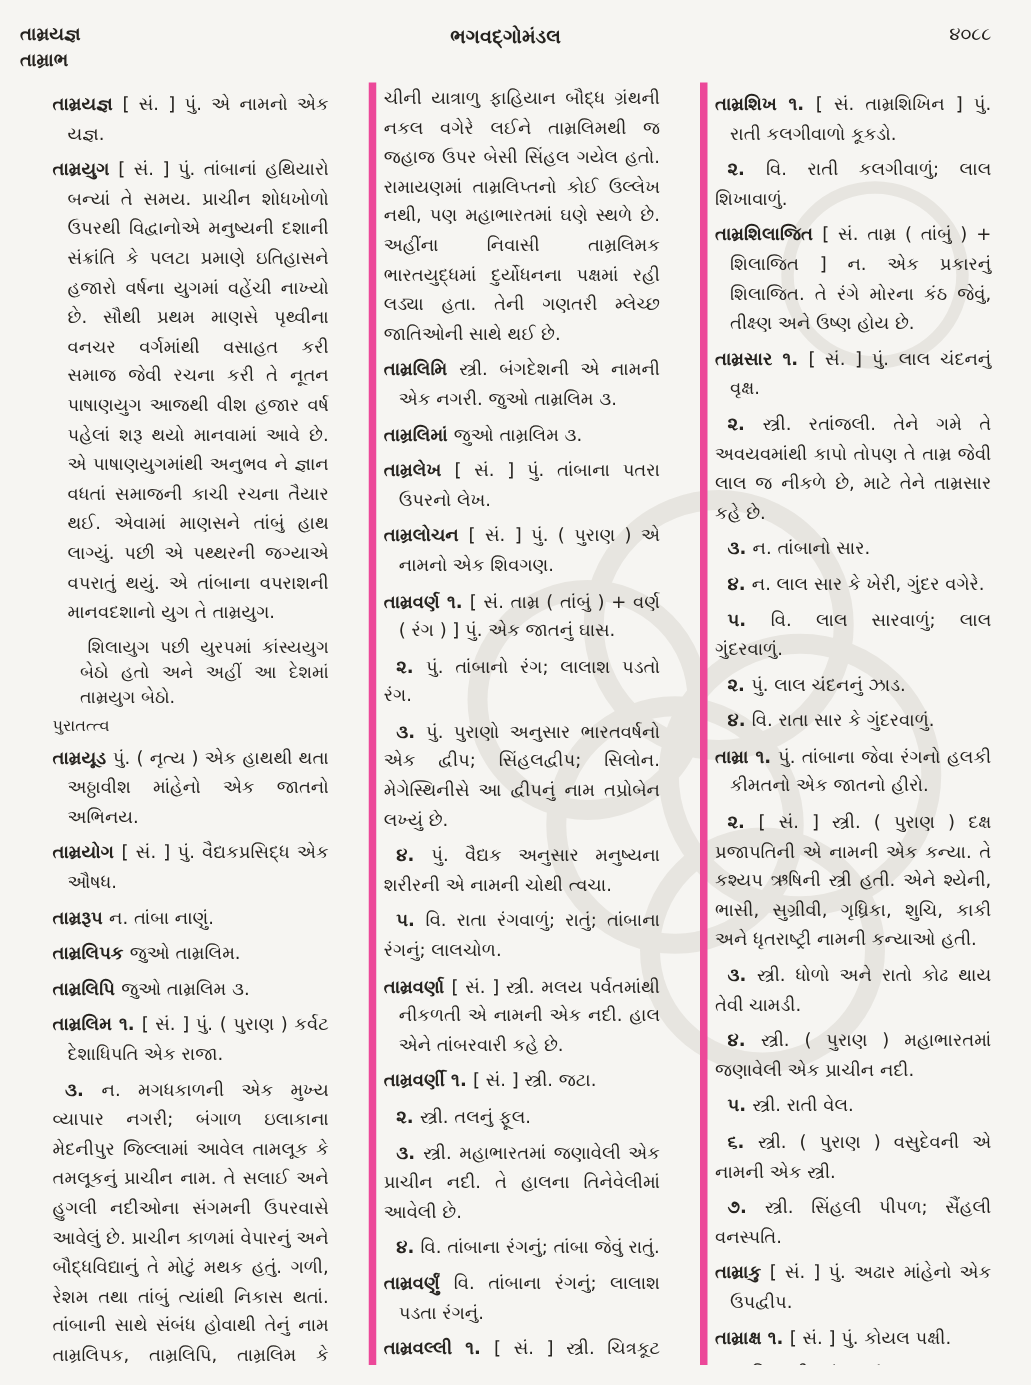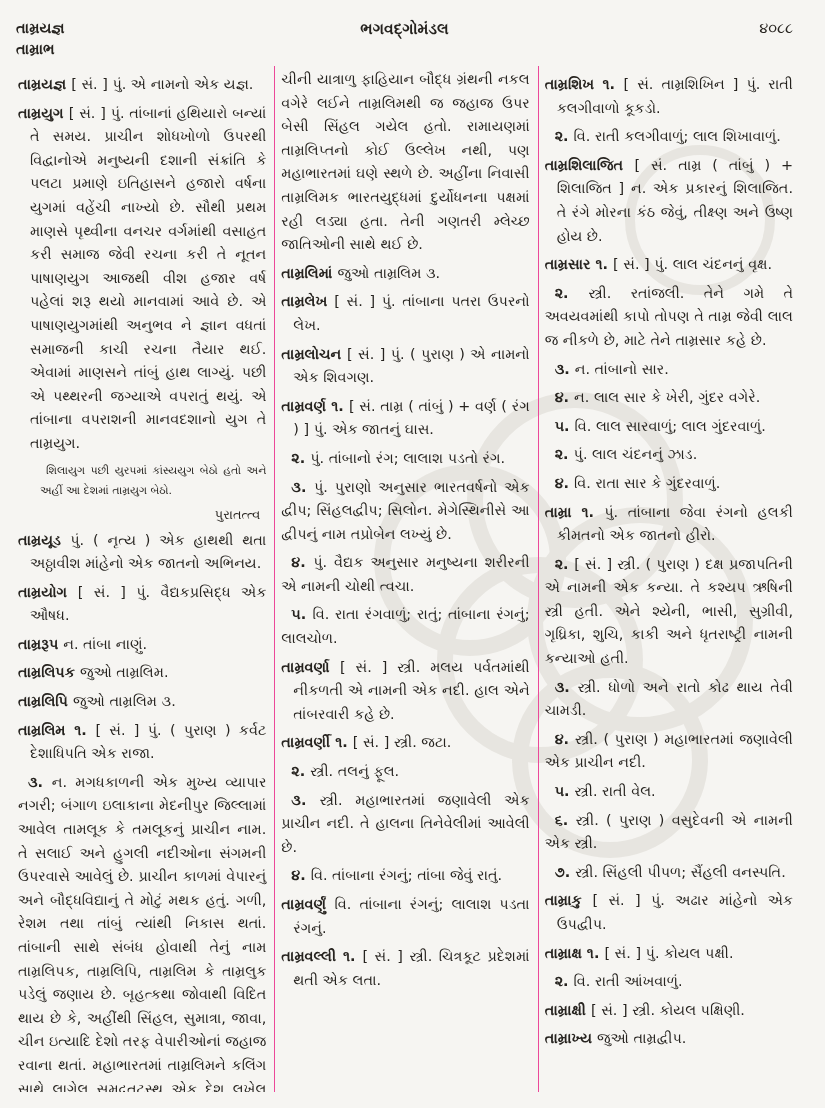--- a/index.html
+++ b/index.html
@@ -45,44 +45,44 @@
     height: 1026px;
     margin-top: 4px;
   }
   .col {
     flex: 1 1 0;
     padding: 2px 8px 0 6px;
     overflow: hidden;
     font-size: 14.4px;
     line-height: 23.6px;
     text-align: justify;
+    margin-left: 24px;
   }
-  .col + .col { border-left: 1px solid #ec4899; }
+  .col + .col { border-left: 6px solid #ec4899; }
   .block { margin: 0 0 5px 0; }
   .block.entry {
     padding-left: 12px;
     text-indent: -12px;
     margin-top: 5px;
   }
   .block.sense {
     text-indent: 10px;
     margin-top: 3px;
   }
   .block.para { text-indent: 0; }
   .block.citation {
-    font-size: 11px;
+    font-size: 14px;
     line-height: 20px;
     padding-left: 22px;
     text-indent: 6px;
     margin-top: 4px;
   }
   .block.source {
     font-size: 12.9px;
     line-height: 18px;
-    text-align: right;
     padding-right: 6px;
   }
   .head { font-weight: bold; }
 </style>
 </head>
 <body>
 
 <div class="page">
 
   <svg class="watermark" width="825" height="1108" viewBox="0 0 825 1108" xmlns="http://www.w3.org/2000/svg">
@@ -114,20 +114,21 @@
         <div class="block entry"><span class="head">તામ્રયૂડ </span>પું. ( નૃત્ય ) એક હાથથી થતા અઠ્ઠાવીશ માંહેનો એક જાતનો અભિનય.</div>
         <div class="block entry"><span class="head">તામ્રયોગ </span>[ સં. ] પું. વૈદ્યકપ્રસિદ્ધ એક ઔષધ.</div>
         <div class="block entry"><span class="head">તામ્રરૂપ </span>ન. તાંબા નાણું.</div>
         <div class="block entry"><span class="head">તામ્રલિપક </span>જુઓ તામ્રલિમ.</div>
         <div class="block entry"><span class="head">તામ્રલિપિ </span>જુઓ તામ્રલિમ ૩.</div>
         <div class="block entry"><span class="head">તામ્રલિમ ૧. </span>[ સં. ] પું. ( પુરાણ ) કર્વટ દેશાધિપતિ એક રાજા.</div>
         <div class="block sense"><span class="head">૩. </span>ન. મગધકાળની એક મુખ્ય વ્યાપાર નગરી; બંગાળ ઇલાકાના મેદનીપુર જિલ્લામાં આવેલ તામલૂક કે તમલૂકનું પ્રાચીન નામ. તે સલાઈ અને હુગલી નદીઓના સંગમની ઉપરવાસે આવેલું છે. પ્રાચીન કાળમાં વેપારનું અને બૌદ્ધવિદ્યાનું તે મોટું મથક હતું. ગળી, રેશમ તથા તાંબું ત્યાંથી નિકાસ થતાં. તાંબાની સાથે સંબંધ હોવાથી તેનું નામ તામ્રલિપક, તામ્રલિપિ, તામ્રલિમ કે તામ્રલુક પડેલું જણાય છે. બૃહત્કથા જોવાથી વિદિત થાય છે કે, અહીંથી સિંહલ, સુમાત્રા, જાવા, ચીન ઇત્યાદિ દેશો તરફ વેપારીઓનાં જહાજ રવાના થતાં. મહાભારતમાં તામ્રલિમને કલિંગ સાથે લાગેલ સમુદ્રતટસ્થ એક દેશ લખેલ છે. પાલી ગ્રંથ મહાવંશથી જાણવા મળે છે કે, ઇ. સ. પૂ ૩૯૦ વર્ષે તામ્રલિમ નગર ભારતવર્ષનાં પ્રસિદ્ધ બંદરોમાંનું એક હતું. અહીં જહાજ ઉપર ચડીને સિંહલના રાજાએ પ્રસિદ્ધ બોધિદ્રુમને લઈને સ્વદેશ તરફ પ્રસ્થાન કરેલું હતું, અને મહારાજ અશોકે સમુદ્રતટ ઉપર ઊભા રહી આંસુ સાર્યાં હતાં. ઇ. સ.ની પાંચમી શતાબ્દિમાં</div>
       </div>
     <div class="col">
         <div class="block para">ચીની યાત્રાળુ ફાહિયાન બૌદ્ધ ગ્રંથની નકલ વગેરે લઈને તામ્રલિમથી જ જહાજ ઉપર બેસી સિંહલ ગયેલ હતો. રામાયણમાં તામ્રલિપ્તનો કોઈ ઉલ્લેખ નથી, પણ મહાભારતમાં ઘણે સ્થળે છે. અહીંના નિવાસી તામ્રલિમક ભારતયુદ્ધમાં દુર્યોધનના પક્ષમાં રહી લડ્યા હતા. તેની ગણતરી મ્લેચ્છ જાતિઓની સાથે થઈ છે.</div>
+        <div class="block entry"><span class="head">તામ્રલિમિ </span>સ્ત્રી. બંગદેશની એ નામની એક નગરી. જુઓ તામ્રલિમ ૩.</div>
         <div class="block entry"><span class="head">તામ્રલિમાં </span>જુઓ તામ્રલિમ ૩.</div>
         <div class="block entry"><span class="head">તામ્રલેખ </span>[ સં. ] પું. તાંબાના પતરા ઉપરનો લેખ.</div>
         <div class="block entry"><span class="head">તામ્રલોચન </span>[ સં. ] પું. ( પુરાણ ) એ નામનો એક શિવગણ.</div>
         <div class="block entry"><span class="head">તામ્રવર્ણ ૧. </span>[ સં. તામ્ર ( તાંબું ) + વર્ણ ( રંગ ) ] પું. એક જાતનું ઘાસ.</div>
         <div class="block sense"><span class="head">૨. </span>પું. તાંબાનો રંગ; લાલાશ પડતો રંગ.</div>
         <div class="block sense"><span class="head">૩. </span>પું. પુરાણો અનુસાર ભારતવર્ષનો એક દ્વીપ; સિંહલદ્વીપ; સિલોન. મેગેસ્થિનીસે આ દ્વીપનું નામ તપ્રોબેન લખ્યું છે.</div>
         <div class="block sense"><span class="head">૪. </span>પું. વૈદ્યક અનુસાર મનુષ્યના શરીરની એ નામની ચોથી ત્વચા.</div>
         <div class="block sense"><span class="head">૫. </span>વિ. રાતા રંગવાળું; રાતું; તાંબાના રંગનું; લાલચોળ.</div>
         <div class="block entry"><span class="head">તામ્રવર્ણા </span>[ સં. ] સ્ત્રી. મલય પર્વતમાંથી નીકળતી એ નામની એક નદી. હાલ એને તાંબરવારી કહે છે.</div>
         <div class="block entry"><span class="head">તામ્રવર્ણી ૧. </span>[ સં. ] સ્ત્રી. જટા.</div>

